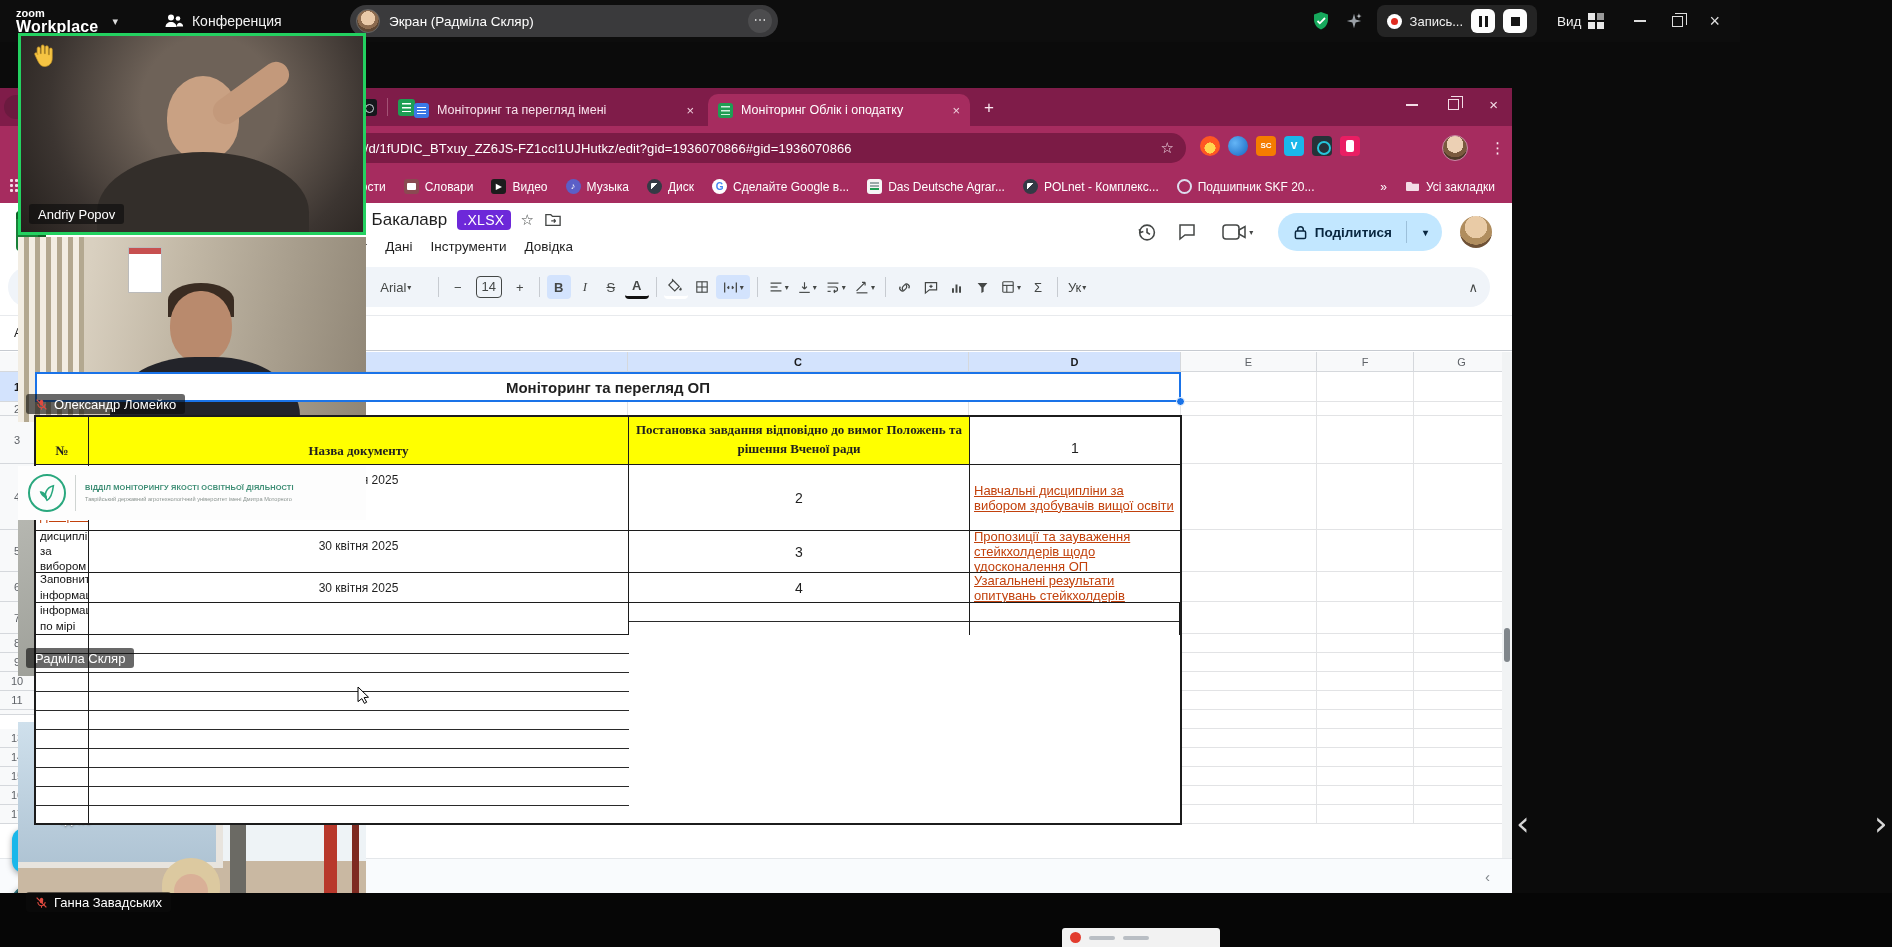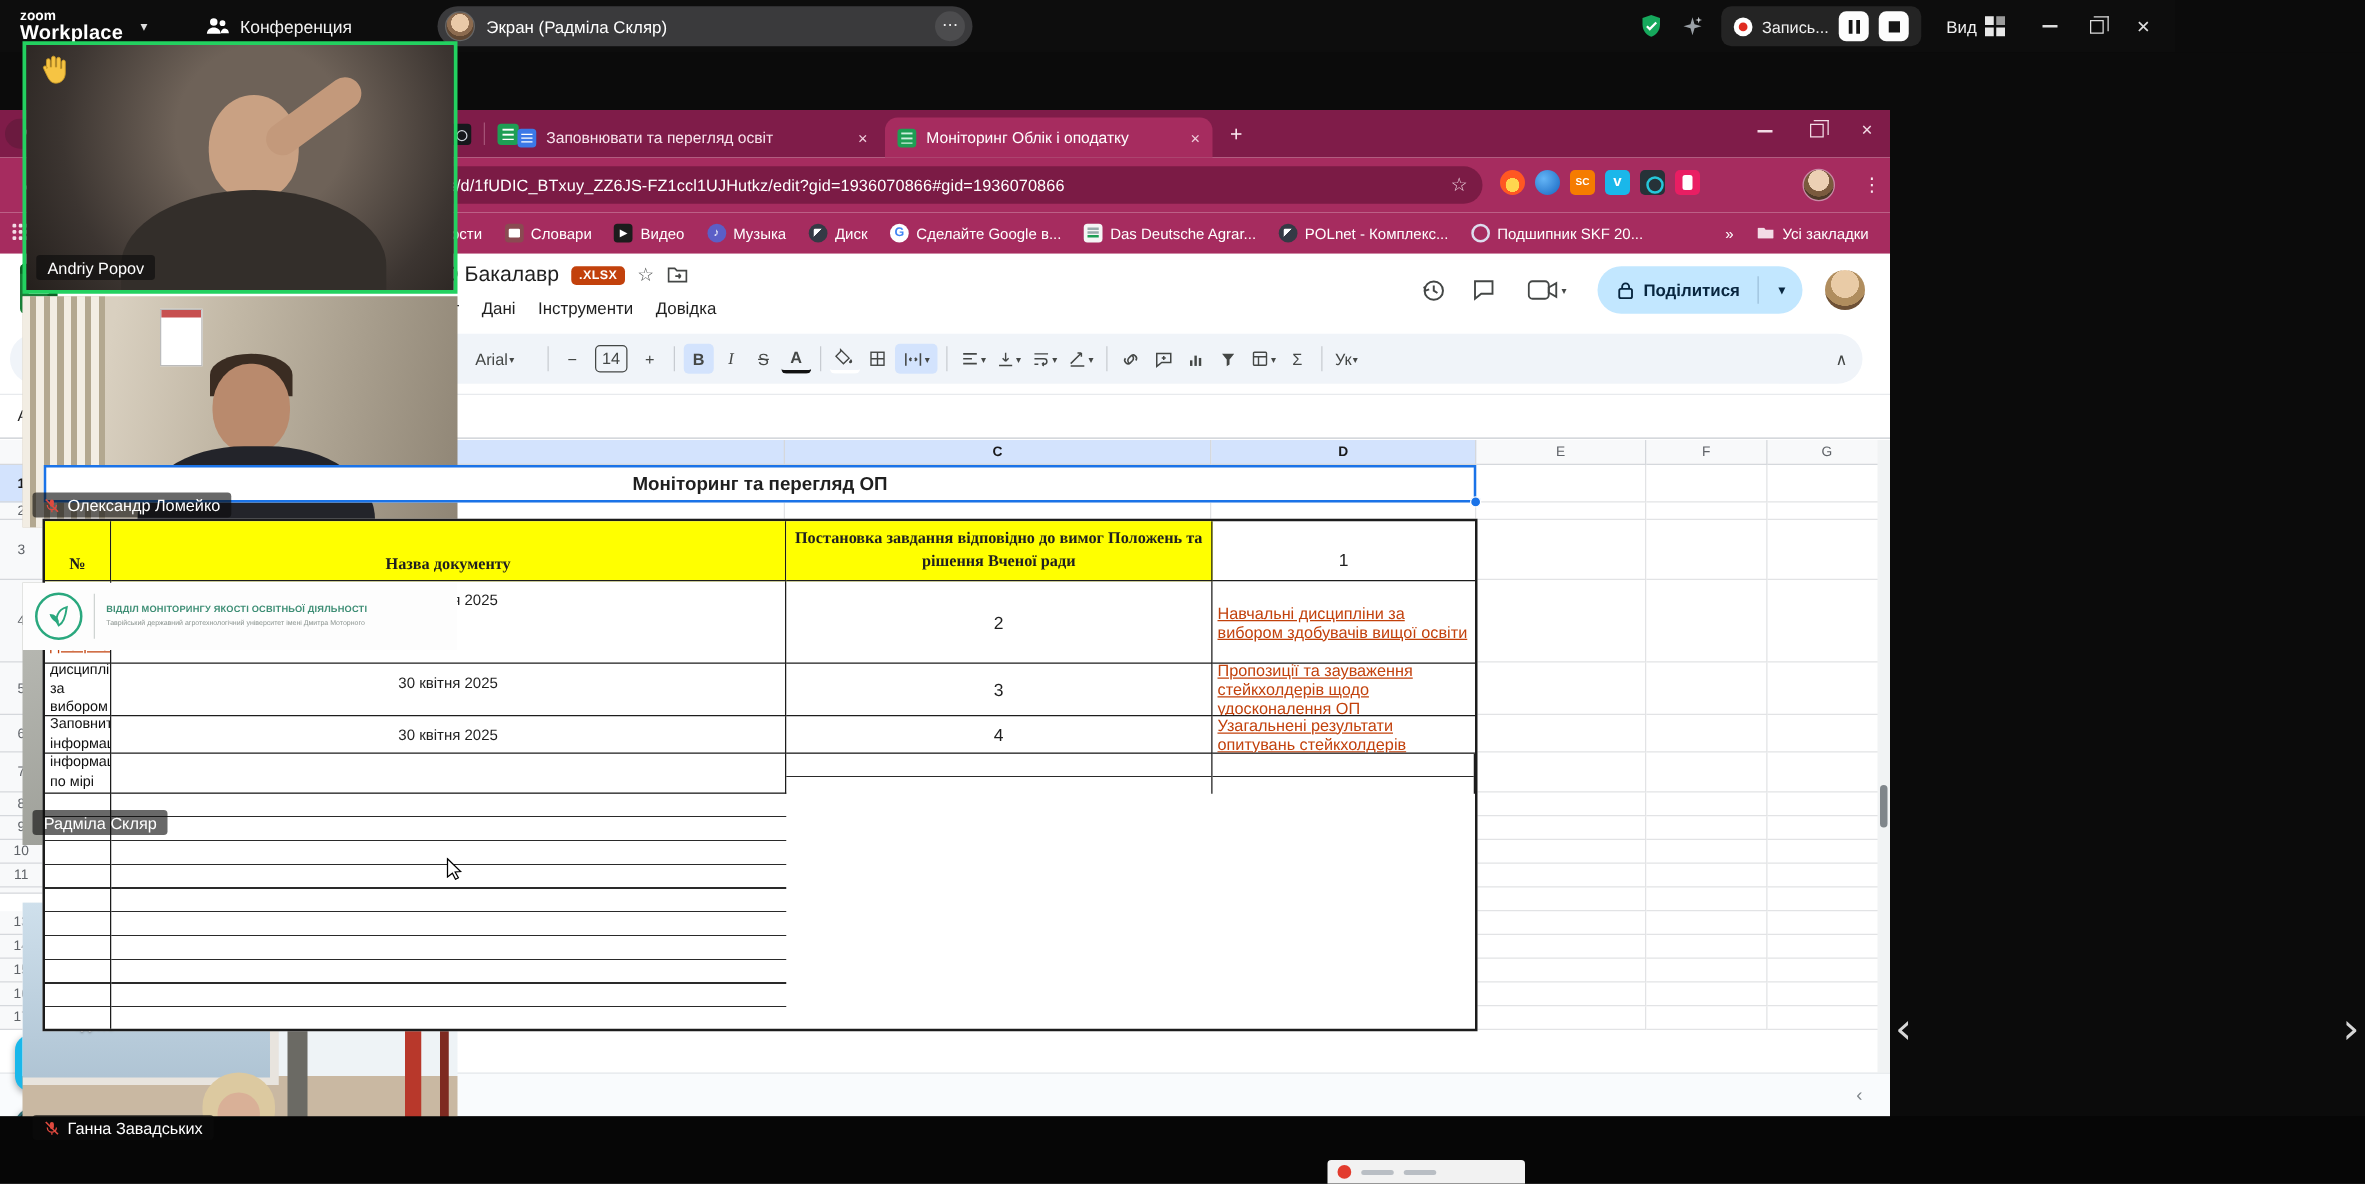--- a/index.html
+++ b/index.html
@@ -126,21 +126,21 @@
   .bm-folder{background:transparent;position:relative}
   .bm-folder::after{content:"";position:absolute;left:1px;top:3px;width:13px;height:9px;background:#f3dce6;border-radius:1px;clip-path:polygon(0 0,40% 0,50% 20%,100% 20%,100% 100%,0 100%)}
   .bmsp{flex:1}
 
   
   .sheets{position:absolute;left:0;top:115px;width:1512px;height:690px;background:#fff;color:#1f1f1f}
   .gs-logo{position:absolute;left:16px;top:8px;width:30px;height:40px;border-radius:4px;background:#188038;box-shadow:inset -8px 8px 0 #0f6127}
   .gs-logo::after{content:"";position:absolute;left:7px;top:12px;width:16px;height:18px;
     background:linear-gradient(#fff,#fff) 0 0/16px 2px no-repeat,linear-gradient(#fff,#fff) 0 5px/16px 2px no-repeat,linear-gradient(#fff,#fff) 0 10px/16px 2px no-repeat,linear-gradient(#fff,#fff) 0 15px/16px 2px no-repeat}
   .gs-title{position:absolute;left:60px;top:7px;font-size:17px;color:#1f1f1f;display:flex;align-items:center;gap:10px}
-  .badge{background:#c2410c;color:#fff;font-size:10px;font-weight:bold;padding:2px 6px;border-radius:4px;letter-spacing:.3px}
+  .badge{background:#6d28d9;color:#fff;font-size:14px;font-weight:normal;padding:2px 6px;border-radius:4px;letter-spacing:.3px}
   .tstar{font-size:15px;color:#444746}
   .gs-menus{position:absolute;left:56px;top:34px;display:flex;gap:4px;font-size:13.5px;color:#1f1f1f}
   .gs-menus span{padding:2px 7px;border-radius:4px}
   .gs-rights{position:absolute;right:20px;top:10px;display:flex;align-items:center;gap:18px}
   .gicon{width:22px;height:22px;display:flex;align-items:center;justify-content:center}
   .sharebtn{height:38px;background:#c2e7ff;border-radius:19px;display:flex;align-items:center;padding:0 6px 0 16px;gap:8px;color:#08263f;font-size:13.5px;font-weight:bold}
   .sharebtn .sep{width:1px;height:22px;background:#9cc0da;margin-left:6px}
   .sharebtn .car{padding:0 8px;font-size:10px}
   .gs-avatar{width:32px;height:32px;border-radius:50%;background:radial-gradient(circle at 50% 35%,#e9cba6 0 42%,#b08d5e 43% 66%,#6e5136 67%)}
 
@@ -326,21 +326,21 @@
         <span class="pticon pt-loom"></span>
         <span class="psep"></span>
         <span class="pticon pt-slack"></span>
         <span class="psep"></span>
         <span class="pticon pt-app"></span>
         <span class="psep"></span>
         <span class="pticon pt-sheets2"></span>
       </div>
     <div class="tab tab1">
       <span class="favdoc"></span>
-      <span class="tabtitle">Заповнювати та перегляд освіт</span>
+      <span class="tabtitle">Моніторинг та перегляд імені</span>
       <span class="tabx">×</span>
     </div>
     <div class="tab tab2 active">
       <span class="favsheet"></span>
       <span class="tabtitle">Моніторинг Облік і оподатку</span>
       <span class="tabx">×</span>
     </div>
     <span class="newtab">+</span>
     <div class="cwin">
       <span class="wmin"></span>

